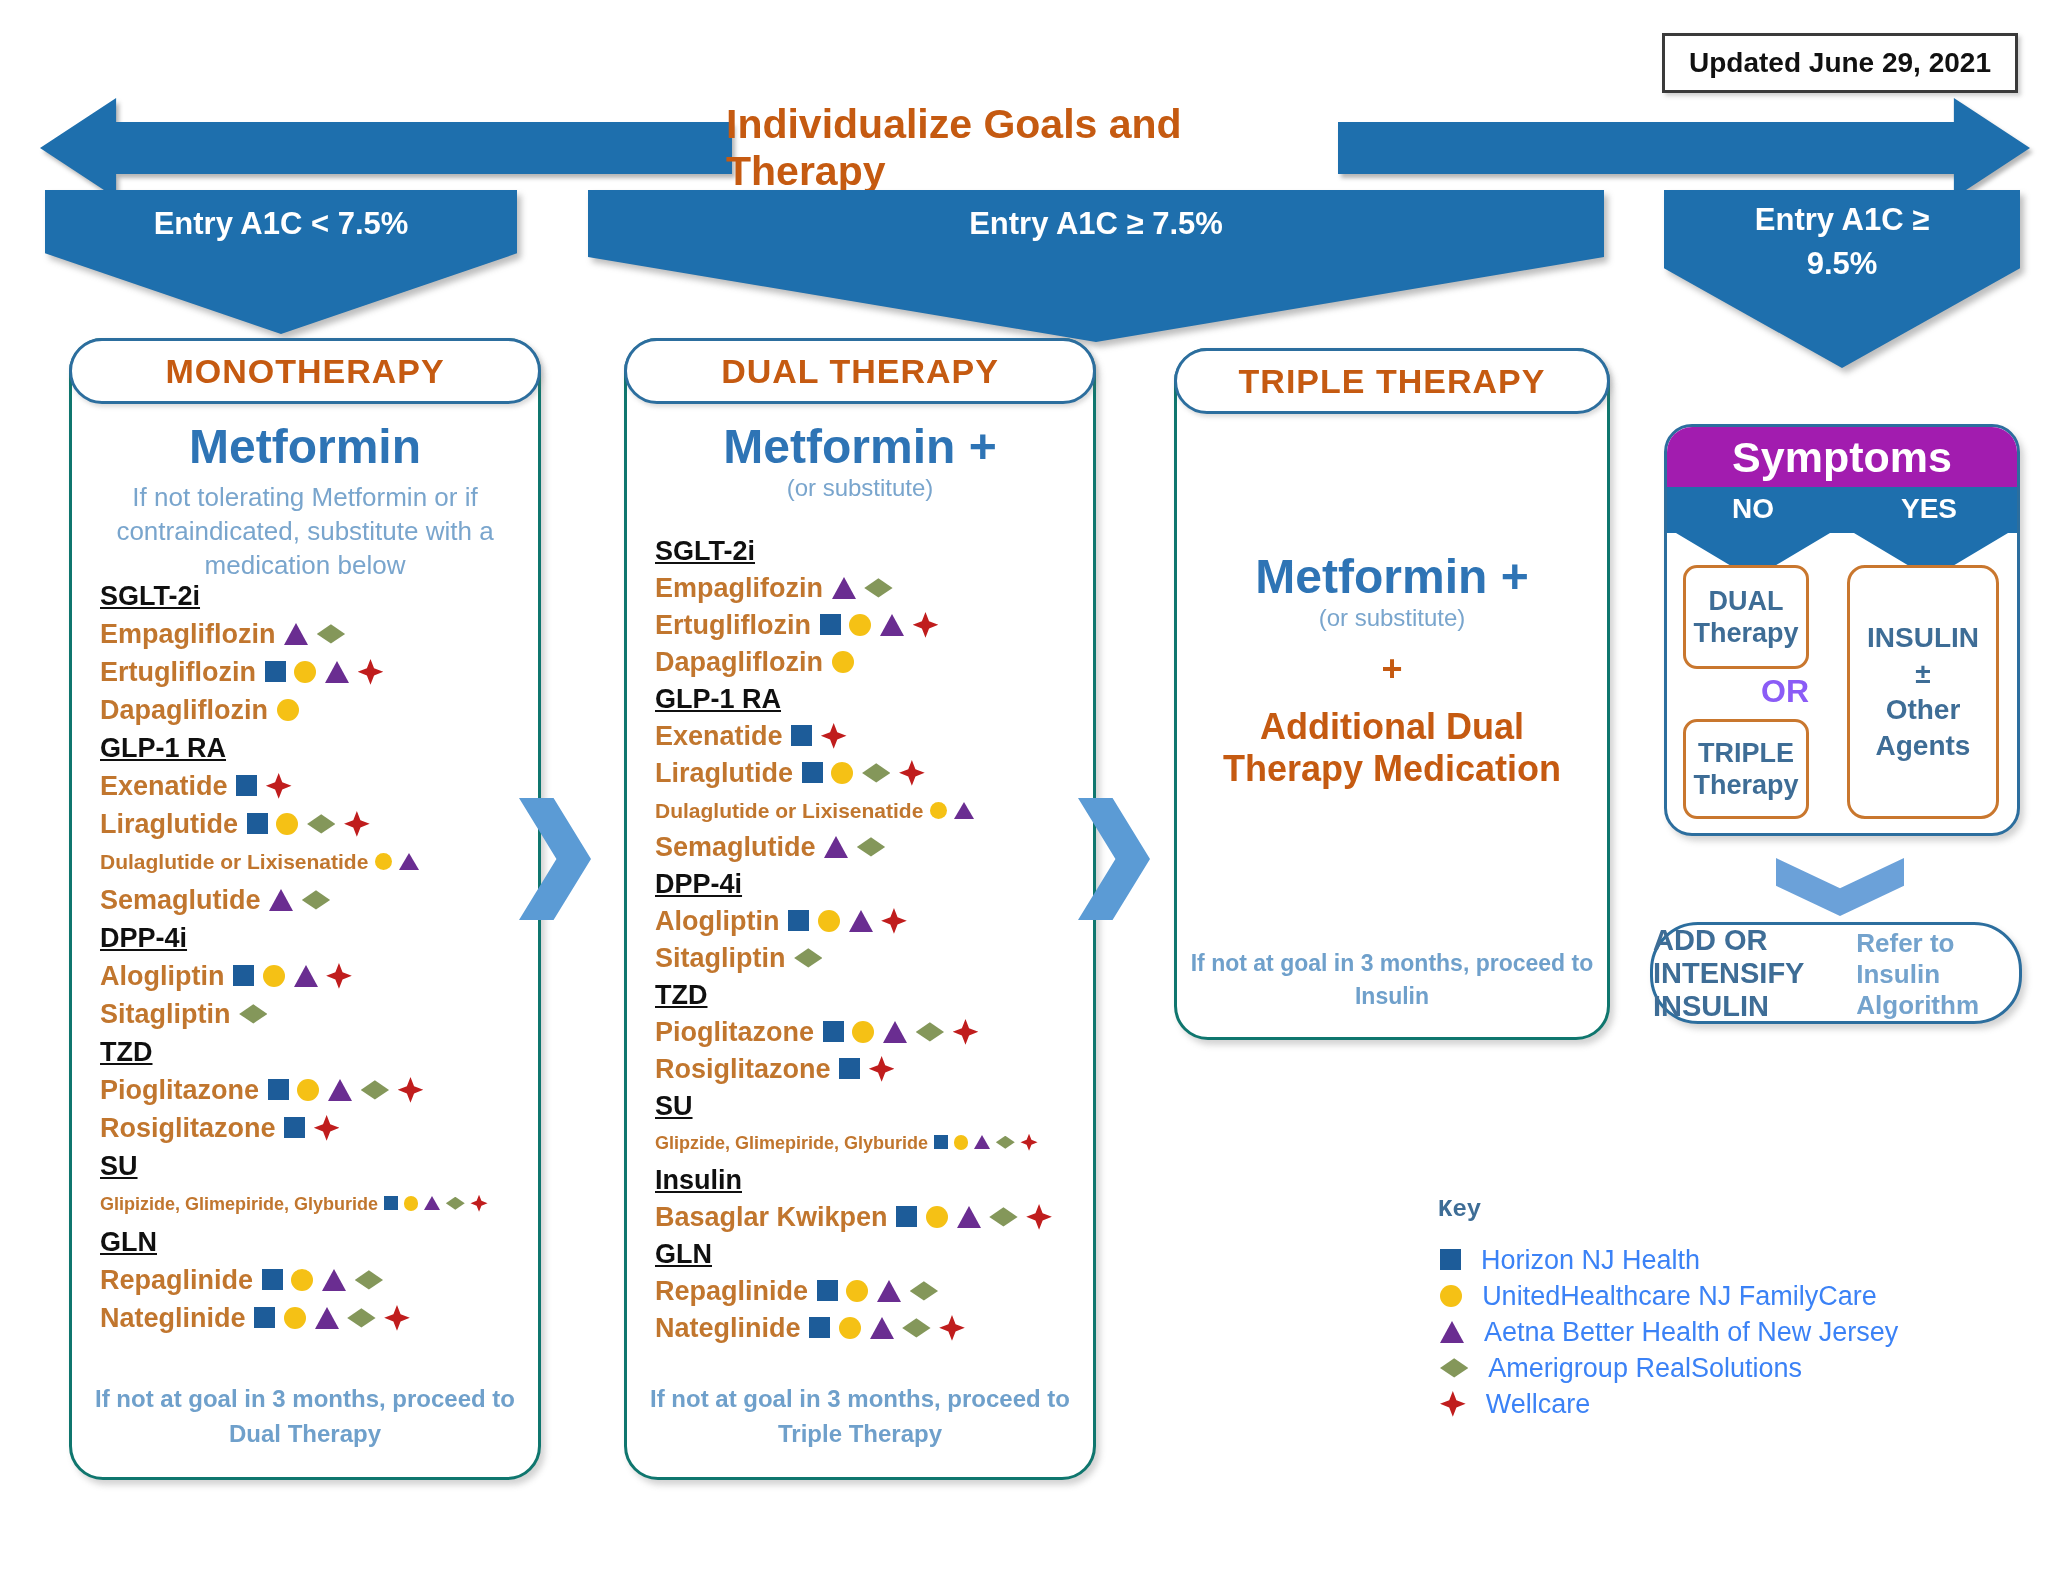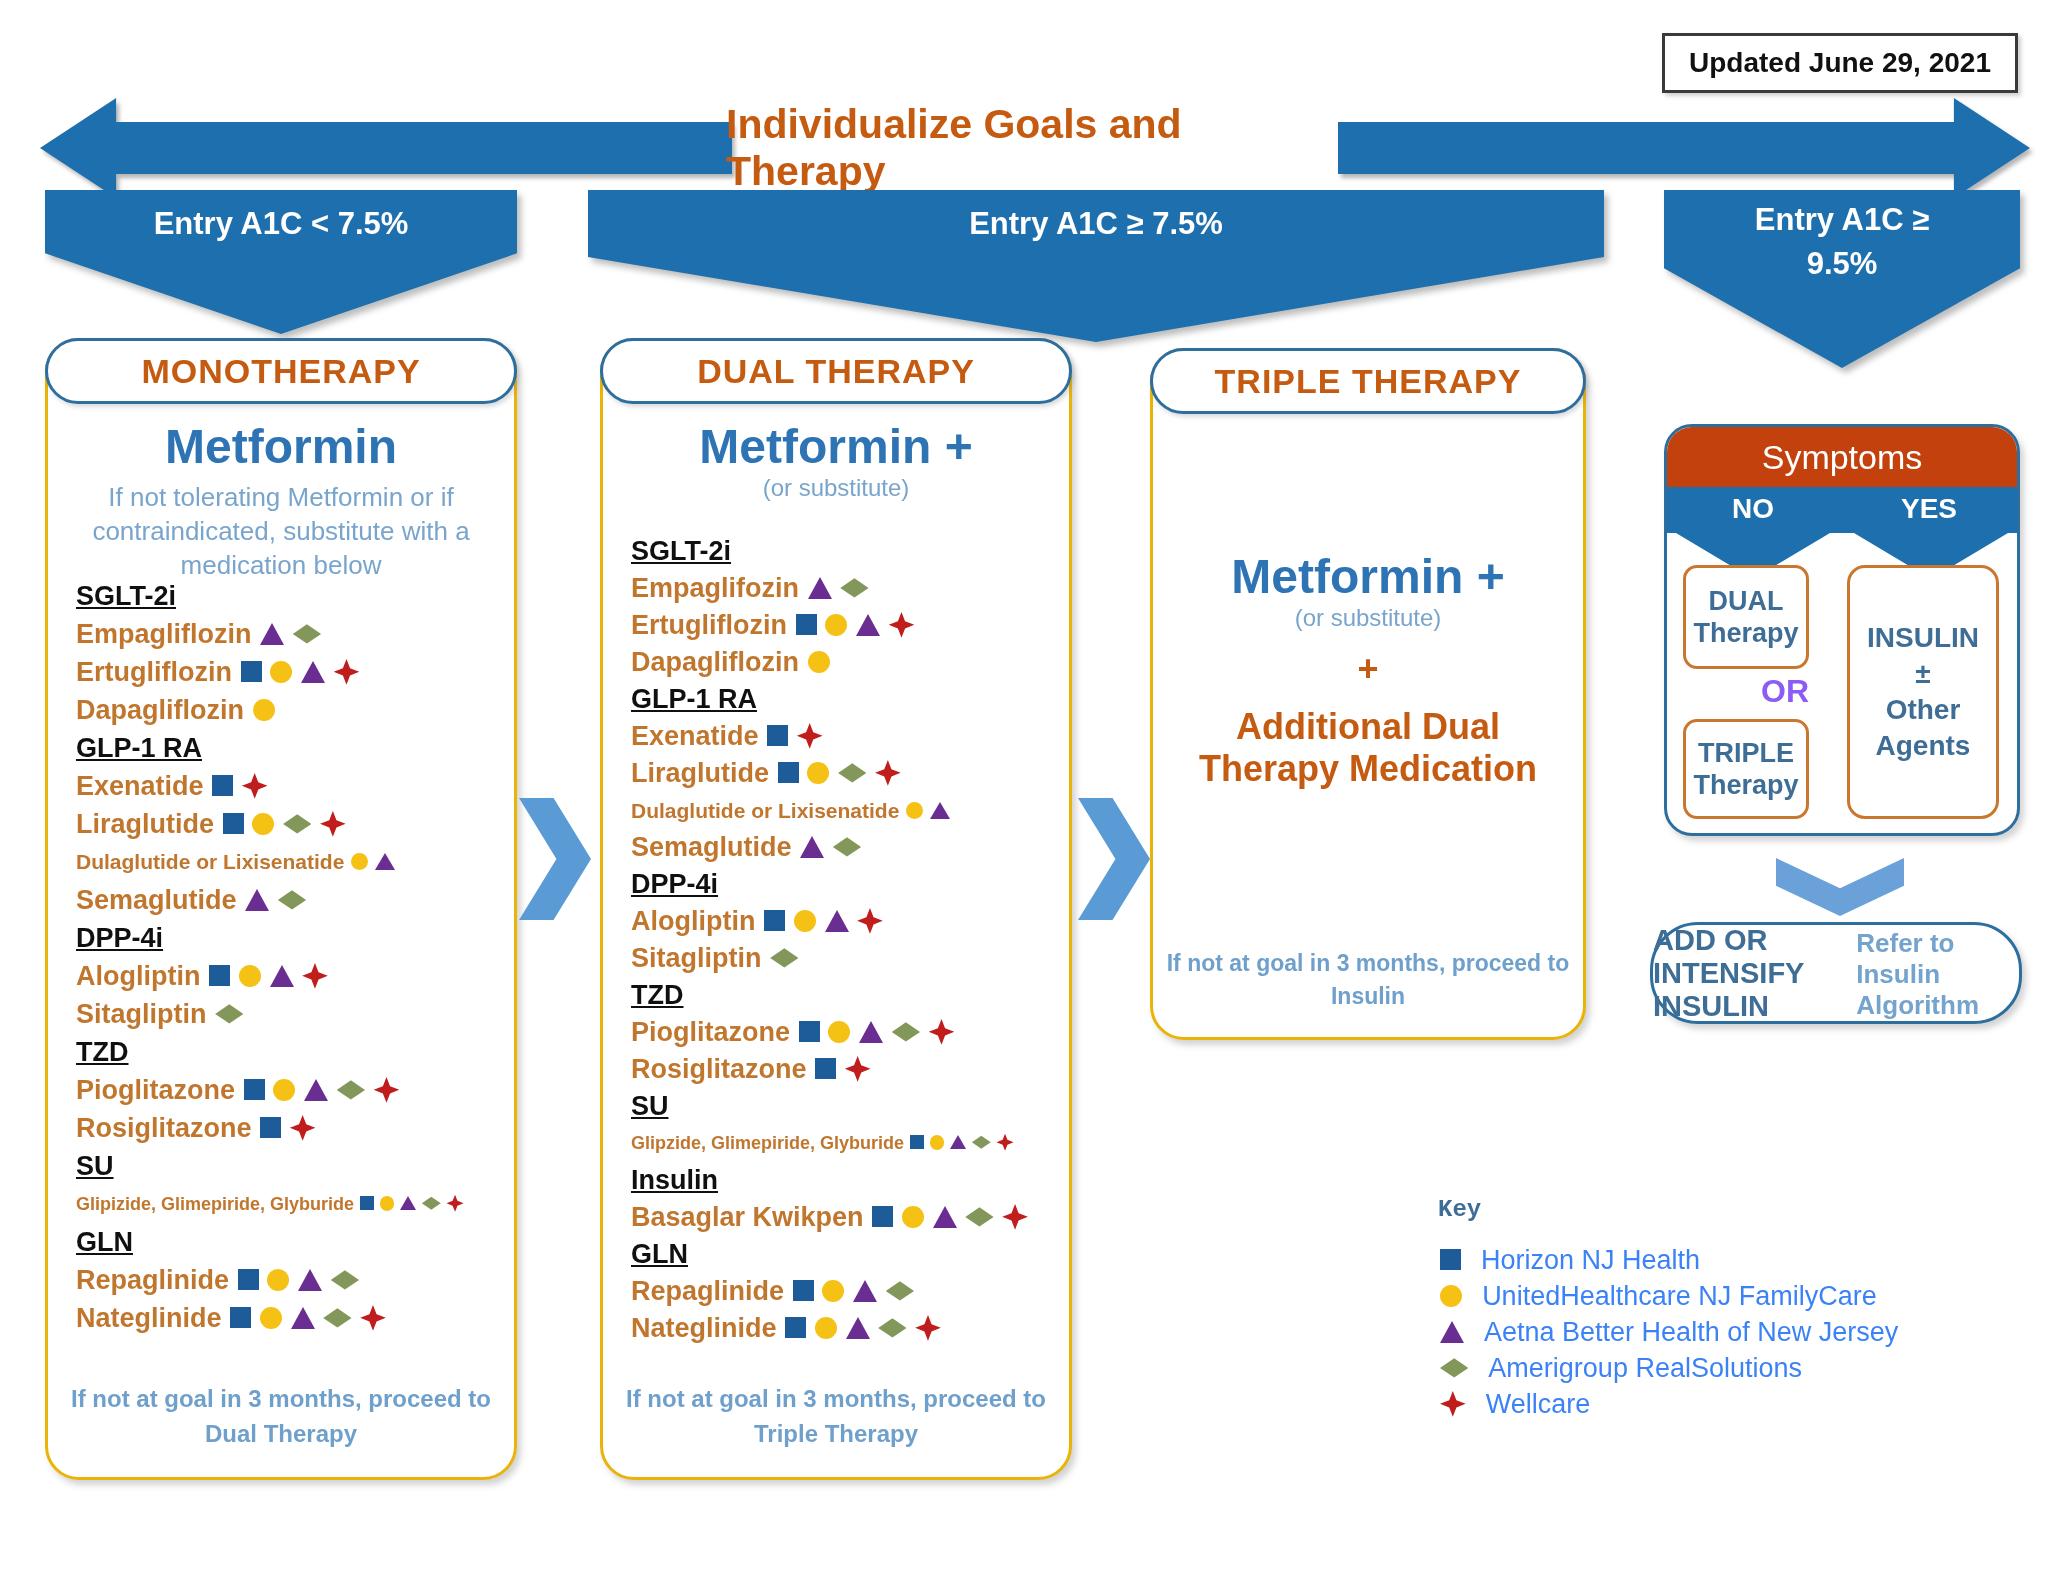--- a/index.html
+++ b/index.html
@@ -26,22 +26,22 @@
   }
   
   .banner-wrap { position:absolute; filter:drop-shadow(4px 5px 3px rgba(90,90,90,.4)); }
   .banner {
     width:100%; height:100%; background:#1E6FAD; color:#fff; font-weight:bold;
     clip-path:polygon(0 0, 100% 0, 100% 44%, 50% 100%, 0 44%);
     text-align:center; box-sizing:border-box;
   }
   
   .tbox {
-    position:absolute; background:#fff; border:3px solid #eab308; border-radius:34px;
-    box-sizing:border-box; box-shadow:4px 5px 6px rgba(110,110,110,.3);
+    position:absolute; background:#fff; border:3px solid #0f766e; border-radius:34px;
+    box-sizing:border-box; box-shadow:4px 5px 6px rgba(110,110,110,.3);margin-left:24px;
   }
   .pill {
     position:absolute; top:-3px; left:-3px; width:calc(100% + 6px); height:66px;
     background:#fff; border:3px solid #2C6E9E; border-radius:34px; box-sizing:border-box;
     display:flex; align-items:center; justify-content:center;
     font-size:34px; font-weight:bold; color:#C55A11; letter-spacing:1px;
     box-shadow:2px 3px 4px rgba(110,110,110,.25); z-index:2;
   }
   .drug-main { margin-top:78px; text-align:center; font-size:48px; font-weight:bold; color:#2E74B5; }
   .box-sub {
@@ -78,23 +78,23 @@
     clip-path:polygon(0 0, 50% 52%, 100% 0, 100% 48%, 50% 100%, 0 48%);
     filter:drop-shadow(2px 3px 2px rgba(90,90,90,.35));
   }
   
   .sym-panel {
     position:absolute; left:1664px; top:424px; width:356px; height:412px;
     border:3px solid #2C6E9E; border-radius:28px; background:#fff; box-sizing:border-box;
     overflow:hidden; box-shadow:4px 5px 6px rgba(110,110,110,.3);
   }
   .sym-header {
-    width:100%; height:60px; background:#c2410c; color:#fff;
-    display:flex; align-items:center; justify-content:center;
-    font-size:34px; font-weight:normal;
+    width:100%; height:60px; background:#a21caf; color:#fff;
+    display:flex; align-items:center; justify-content:center;
+    font-size:43px; font-weight:bold;
   }
   .band-label { position:absolute; width:112px; text-align:center; top:66px; color:#fff; font-size:28px; font-weight:bold; }
   .mini-box {
     position:absolute; border:3px solid #C9772E; border-radius:14px; background:#fff; box-sizing:border-box;
     display:flex; flex-direction:column; align-items:center; justify-content:center;
     font-size:27px; font-weight:bold; color:#3E6D96; line-height:32px; text-align:center;
   }
   .or-label { position:absolute; left:16px; top:246px; width:126px; text-align:right; font-size:32px; font-weight:bold; color:#8b5cf6; }
   
   .add-box {

